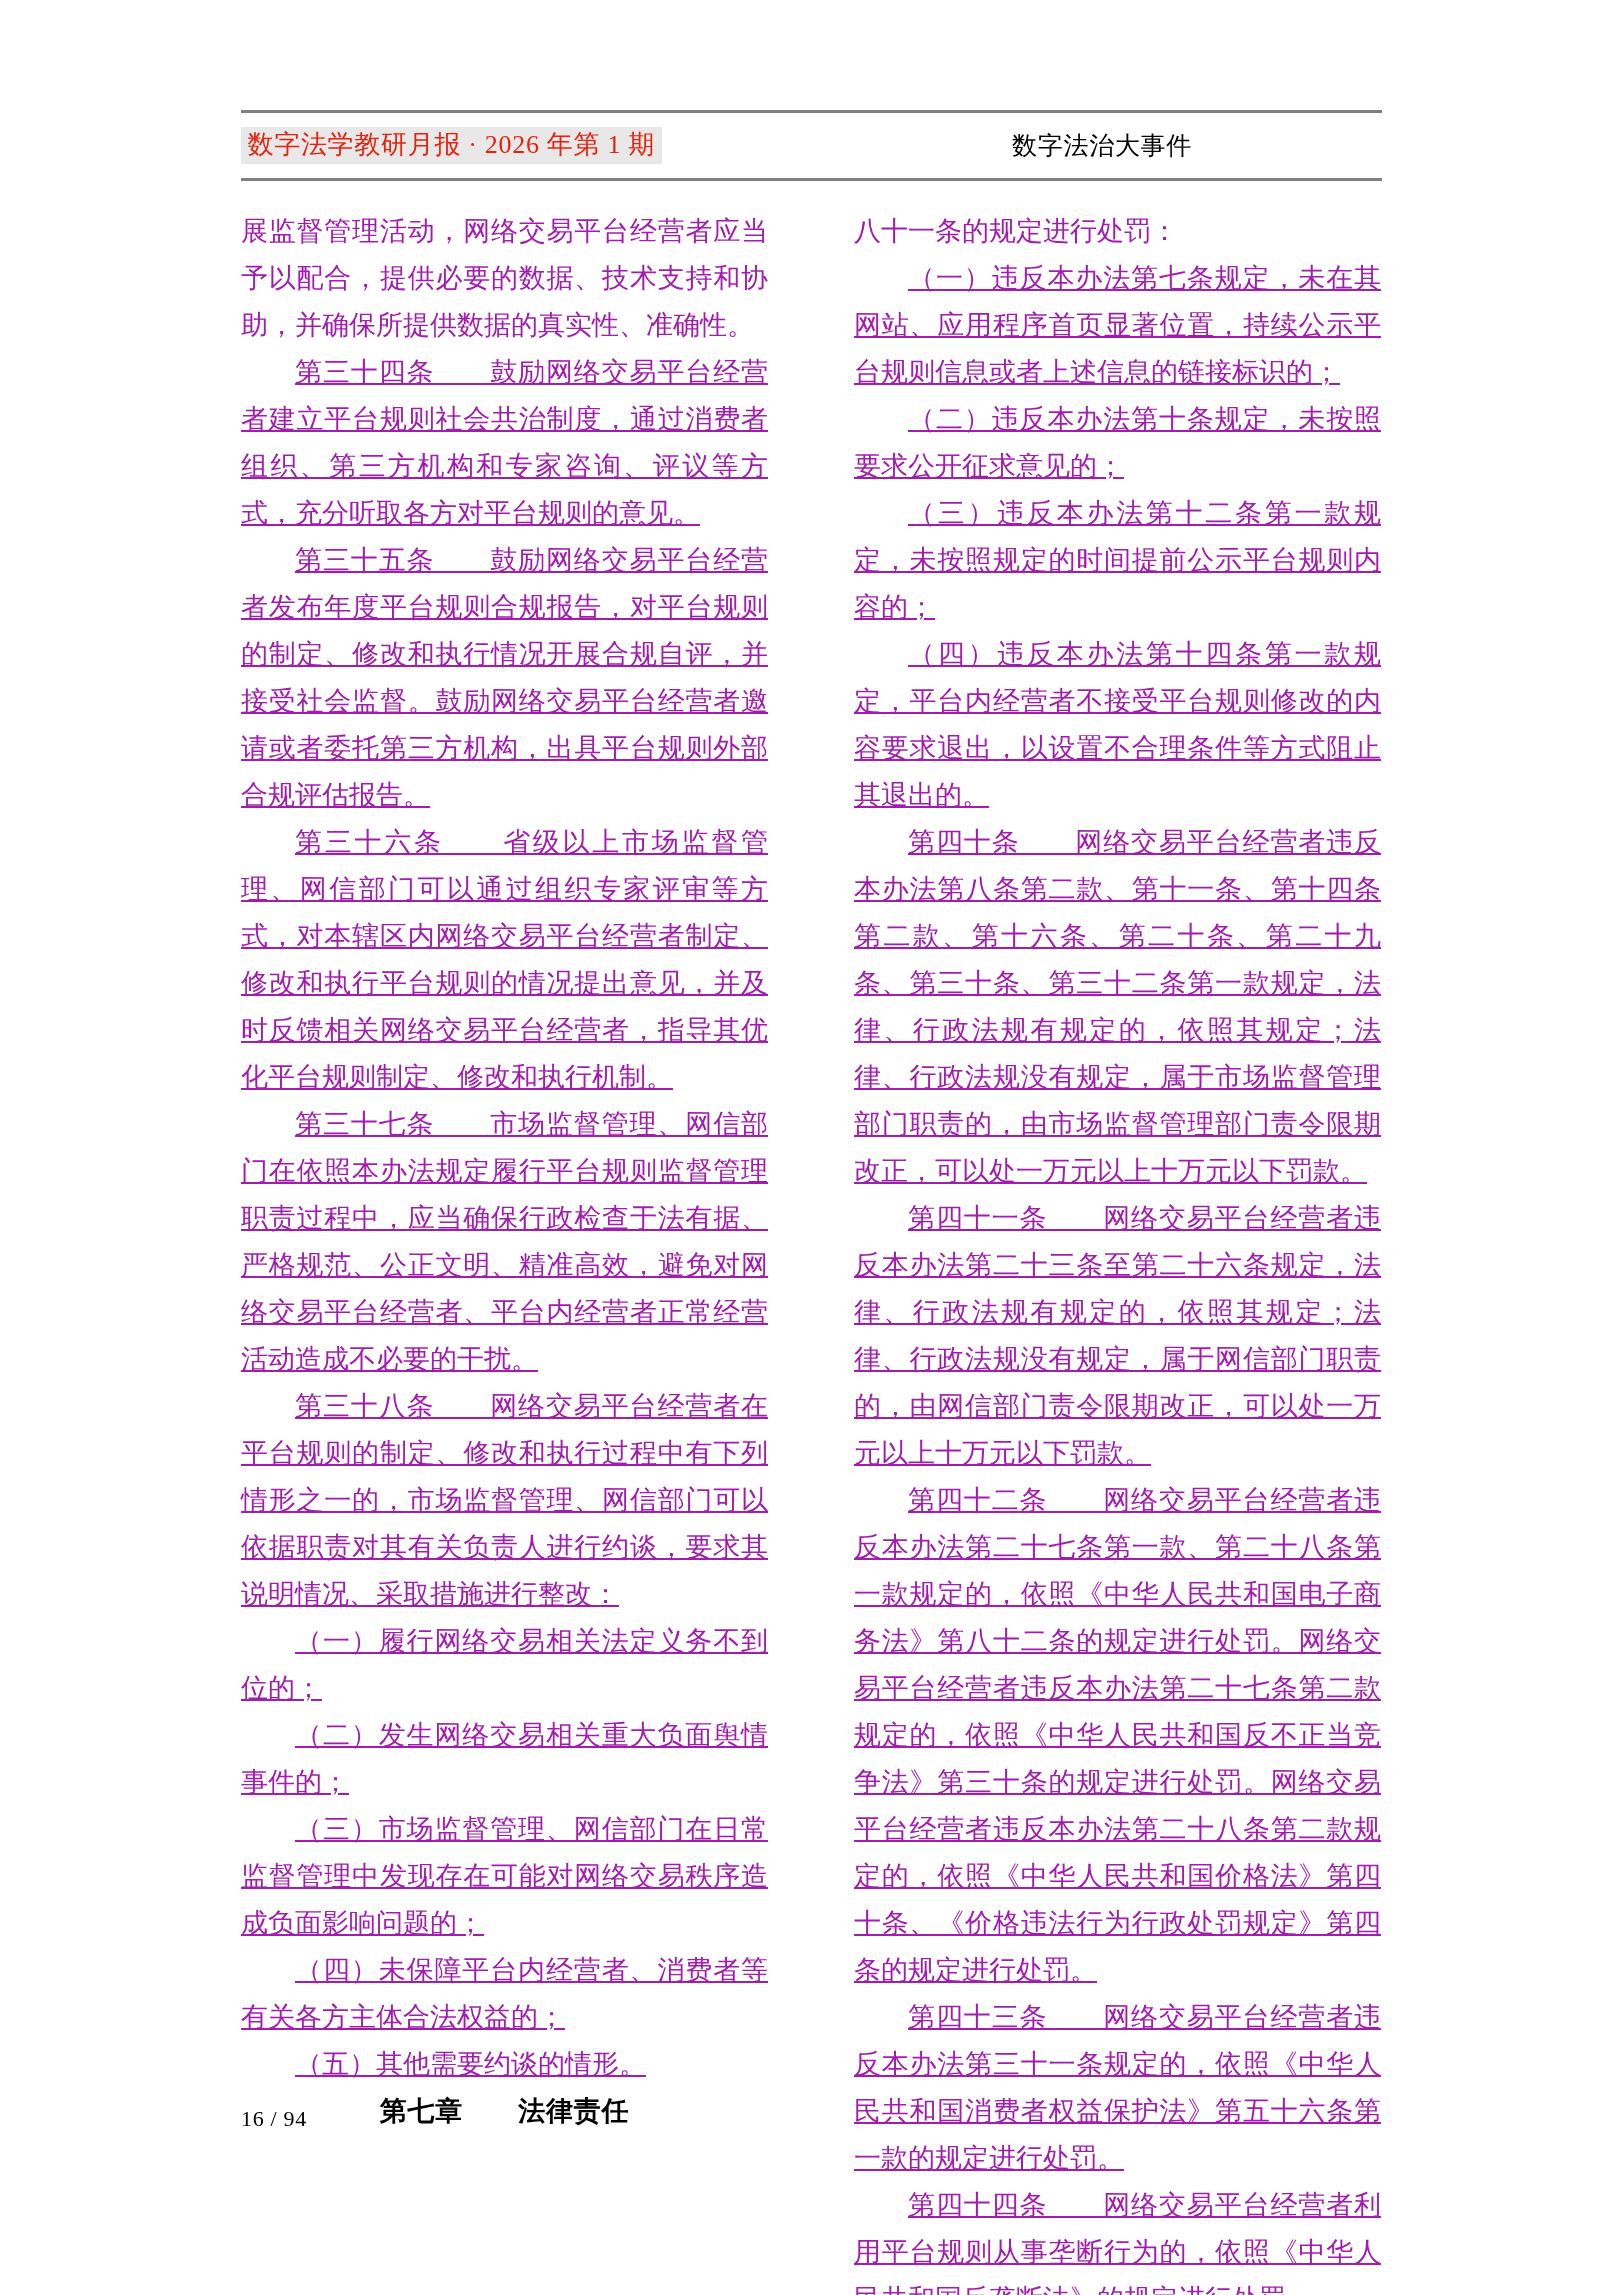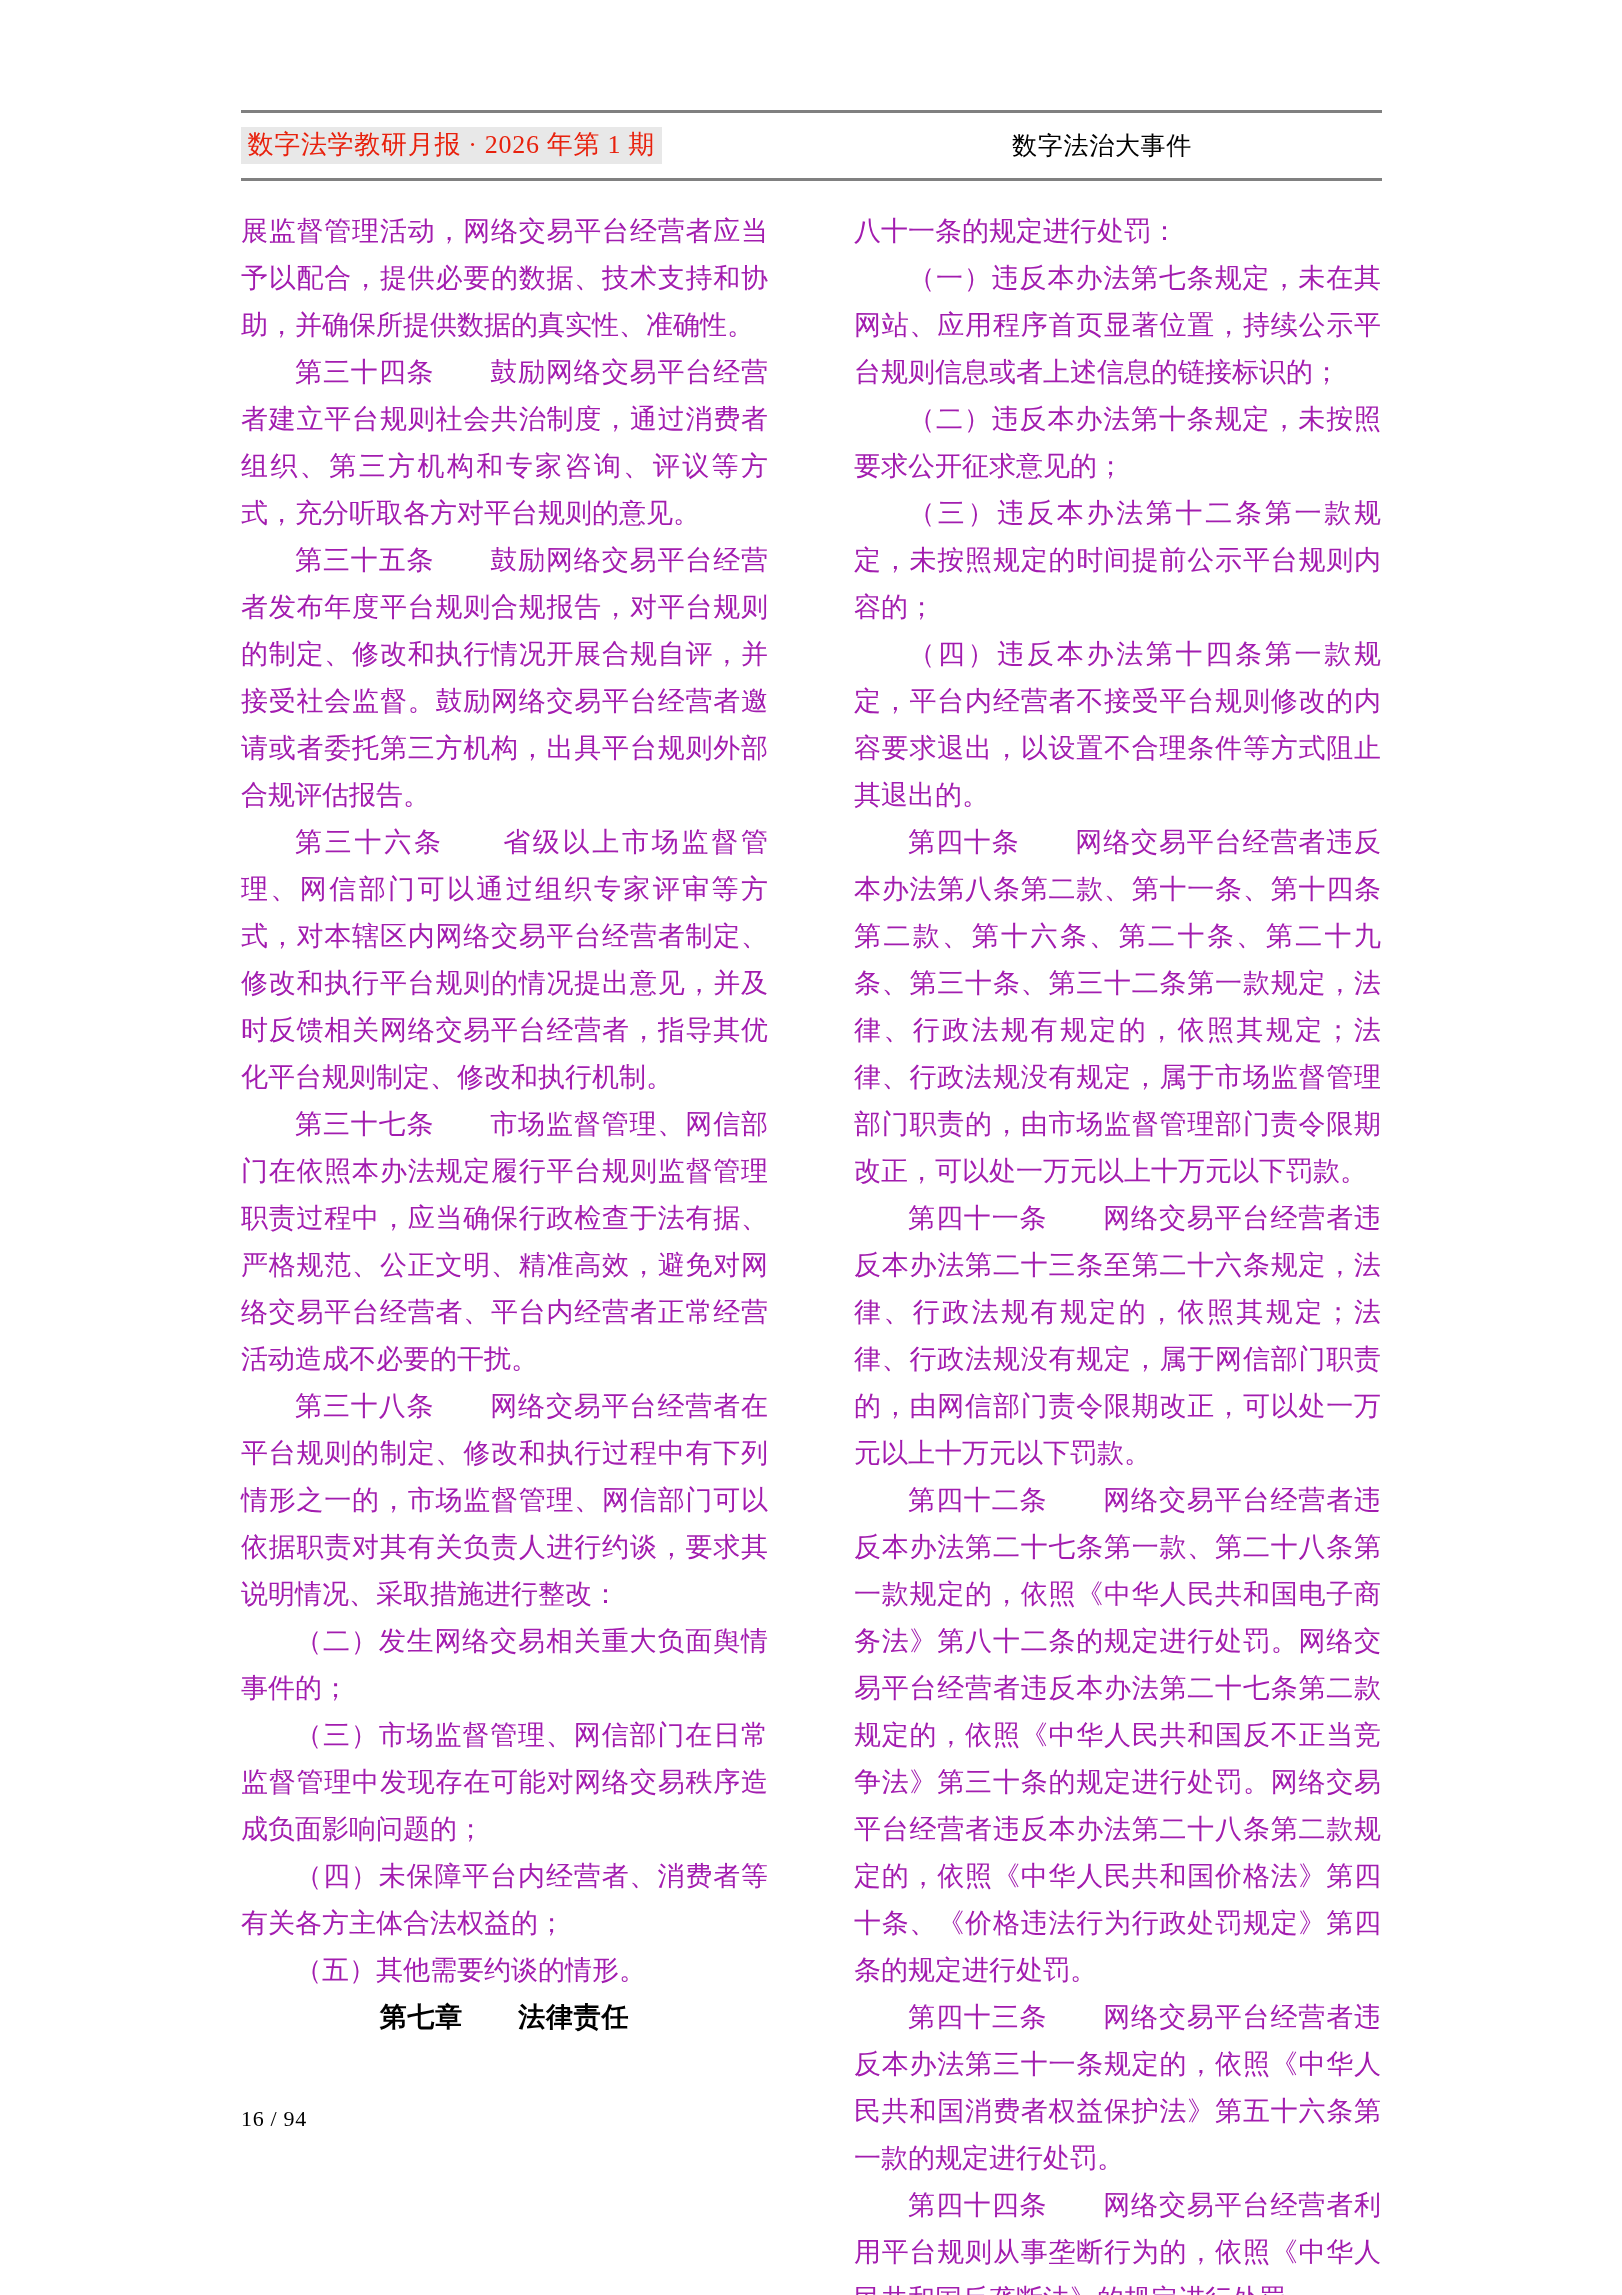--- a/index.html
+++ b/index.html
@@ -68,21 +68,21 @@
   p.para {
     margin: 0;
     font-size: 27px;
     line-height: 47px;
     color: #a21caf;
     text-align: justify;
     text-justify: inter-character;
     letter-spacing: 0px;
     word-break: break-all;
   }
-  p.indent { text-indent: 54px; }
+  p.indent { text-indent: 54px; text-decoration: underline; }
   p.noindent { text-indent: 0; }
 
   p.chapter {
     margin: 0;
     font-size: 27px;
     line-height: 47px;
     text-align: center;
     font-weight: bold;
     color: #000000;
     letter-spacing: 0.7px;
@@ -112,20 +112,21 @@
 
   <div class="columns">
 
     <div class="col">
       <p class="para noindent">展监督管理活动，网络交易平台经营者应当予以配合，提供必要的数据、技术支持和协助，并确保所提供数据的真实性、准确性。</p>
       <p class="para indent">第三十四条　　鼓励网络交易平台经营者建立平台规则社会共治制度，通过消费者组织、第三方机构和专家咨询、评议等方式，充分听取各方对平台规则的意见。</p>
       <p class="para indent">第三十五条　　鼓励网络交易平台经营者发布年度平台规则合规报告，对平台规则的制定、修改和执行情况开展合规自评，并接受社会监督。鼓励网络交易平台经营者邀请或者委托第三方机构，出具平台规则外部合规评估报告。</p>
       <p class="para indent">第三十六条　　省级以上市场监督管理、网信部门可以通过组织专家评审等方式，对本辖区内网络交易平台经营者制定、修改和执行平台规则的情况提出意见，并及时反馈相关网络交易平台经营者，指导其优化平台规则制定、修改和执行机制。</p>
       <p class="para indent">第三十七条　　市场监督管理、网信部门在依照本办法规定履行平台规则监督管理职责过程中，应当确保行政检查于法有据、严格规范、公正文明、精准高效，避免对网络交易平台经营者、平台内经营者正常经营活动造成不必要的干扰。</p>
       <p class="para indent">第三十八条　　网络交易平台经营者在平台规则的制定、修改和执行过程中有下列情形之一的，市场监督管理、网信部门可以依据职责对其有关负责人进行约谈，要求其说明情况、采取措施进行整改：</p>
+      <p class="para indent">（一）履行网络交易相关法定义务不到位的；</p>
       <p class="para indent">（二）发生网络交易相关重大负面舆情事件的；</p>
       <p class="para indent">（三）市场监督管理、网信部门在日常监督管理中发现存在可能对网络交易秩序造成负面影响问题的；</p>
       <p class="para indent">（四）未保障平台内经营者、消费者等有关各方主体合法权益的；</p>
       <p class="para indent">（五）其他需要约谈的情形。</p>
       <p class="chapter">第七章　　法律责任</p>
     </div>
 
     <div class="col">
       <p class="para noindent">八十一条的规定进行处罚：</p>
       <p class="para indent">（一）违反本办法第七条规定，未在其网站、应用程序首页显著位置，持续公示平台规则信息或者上述信息的链接标识的；</p>

